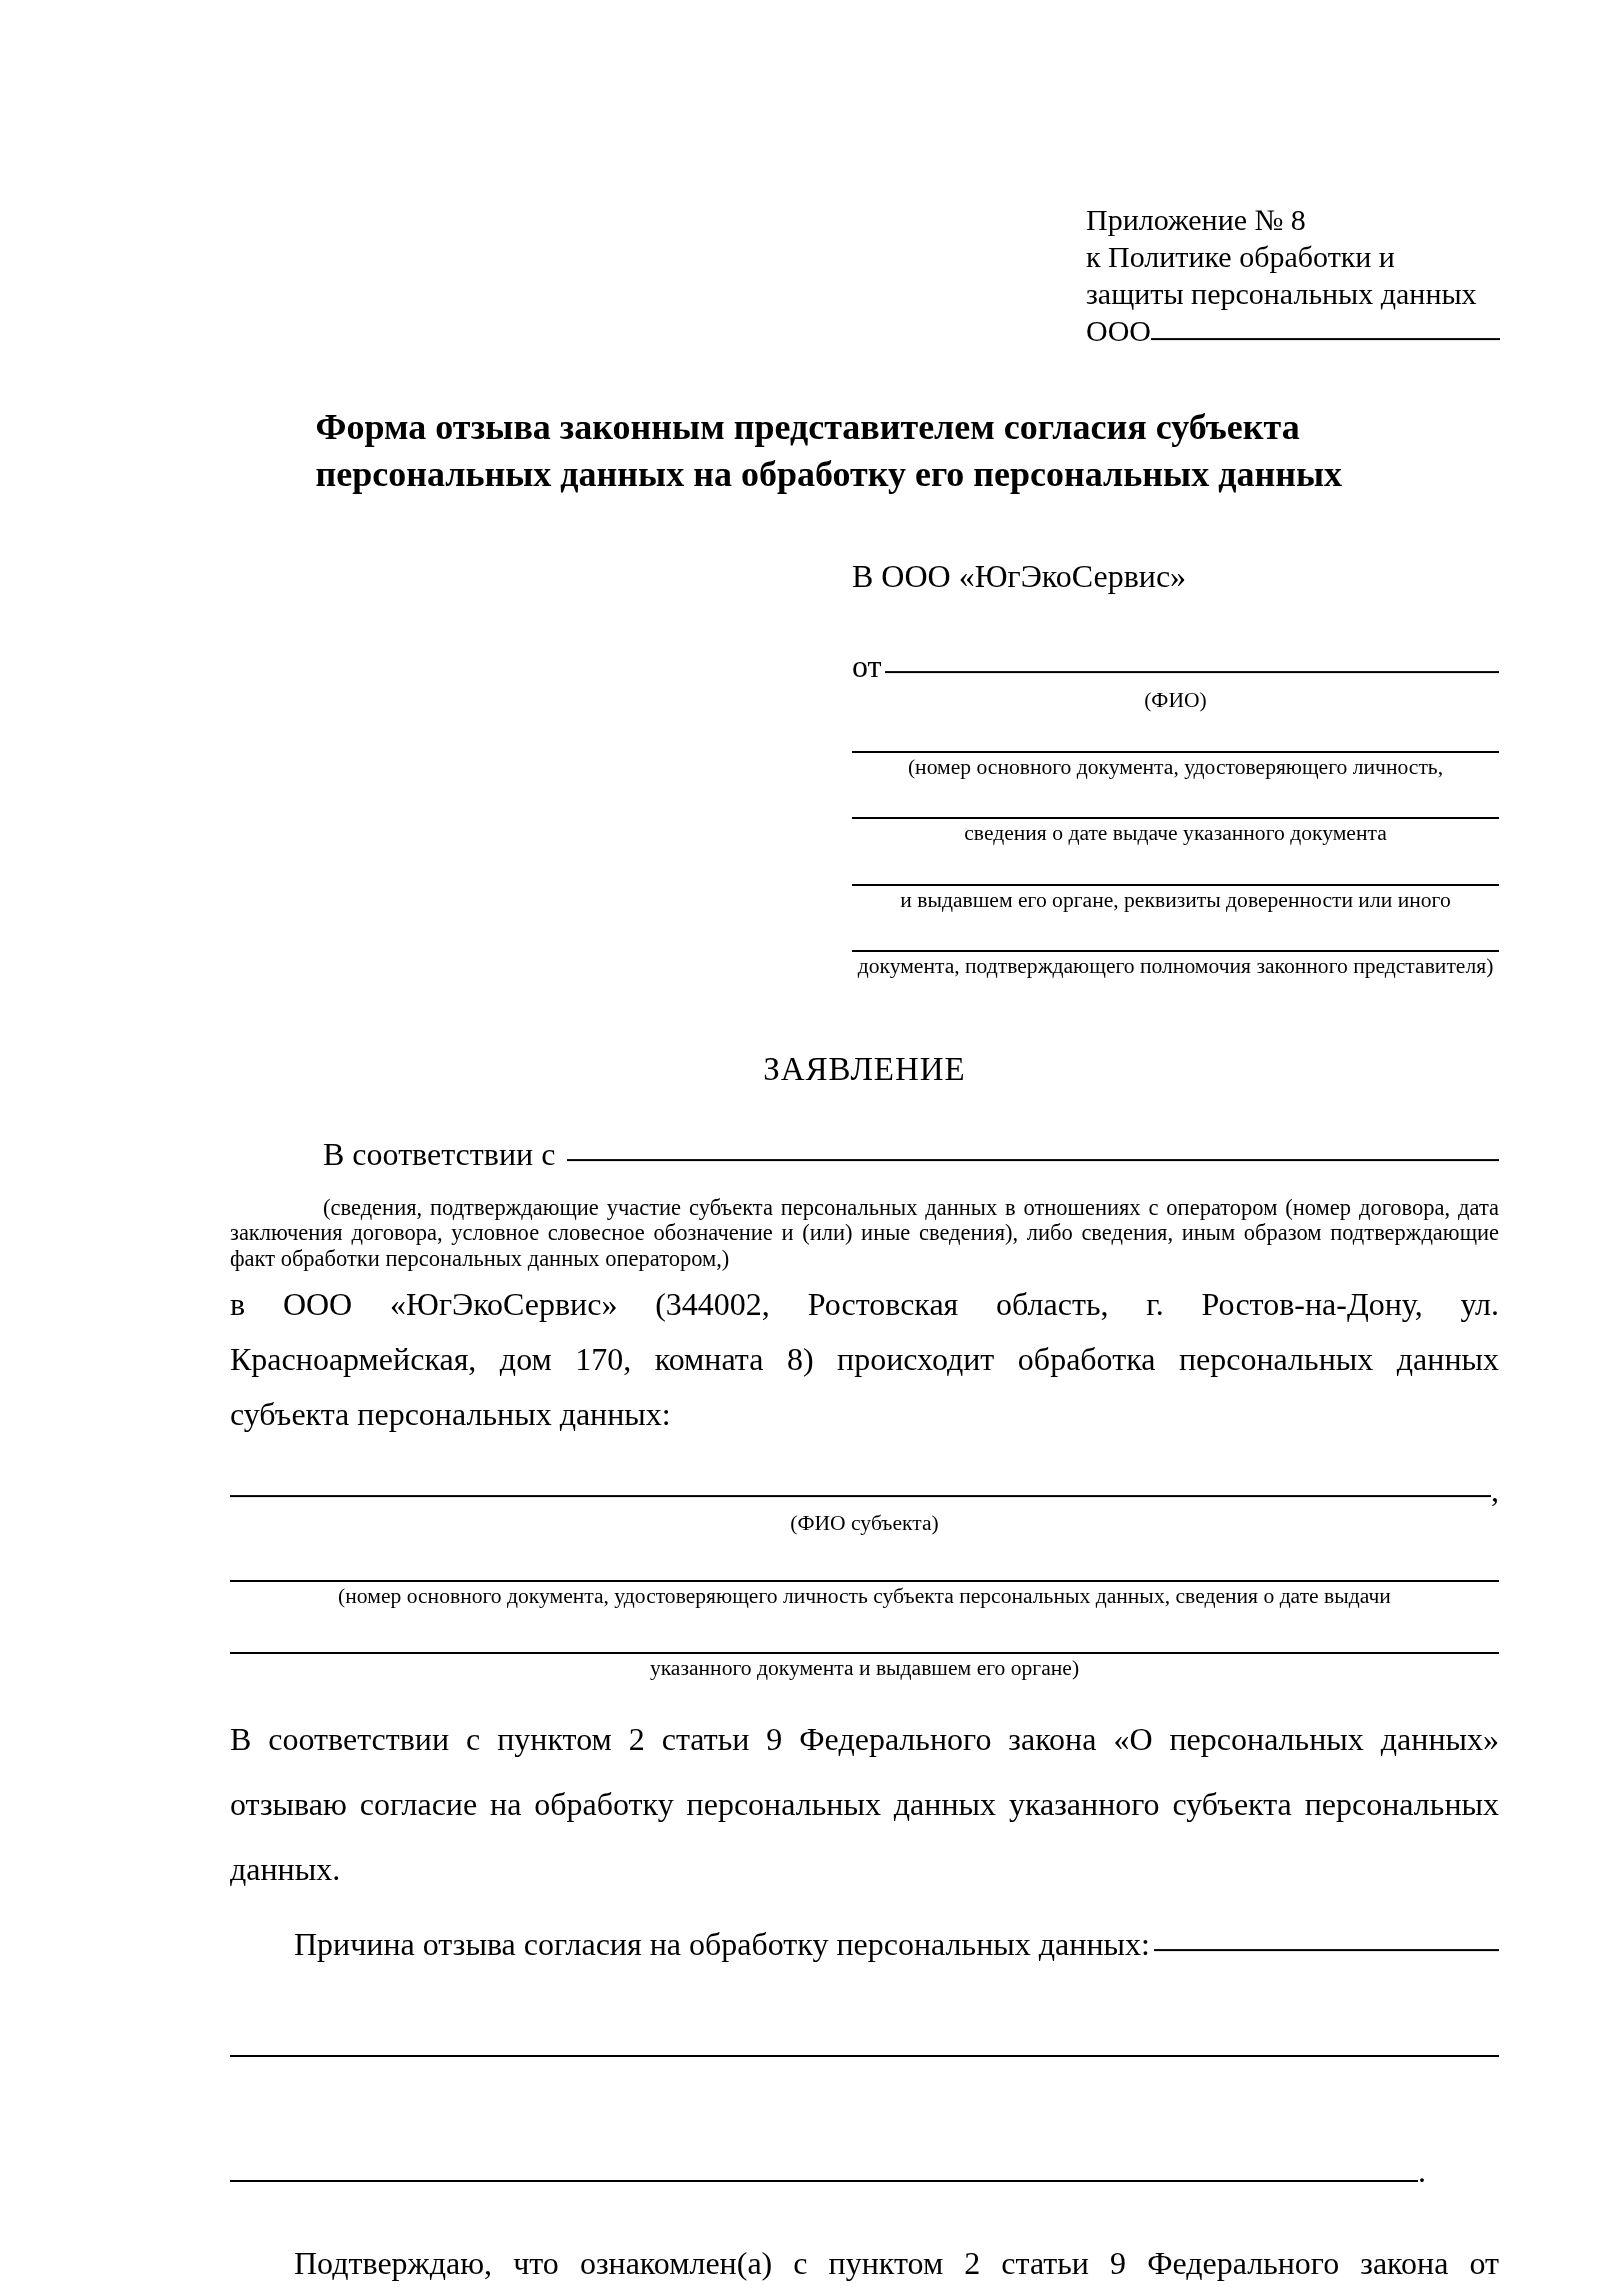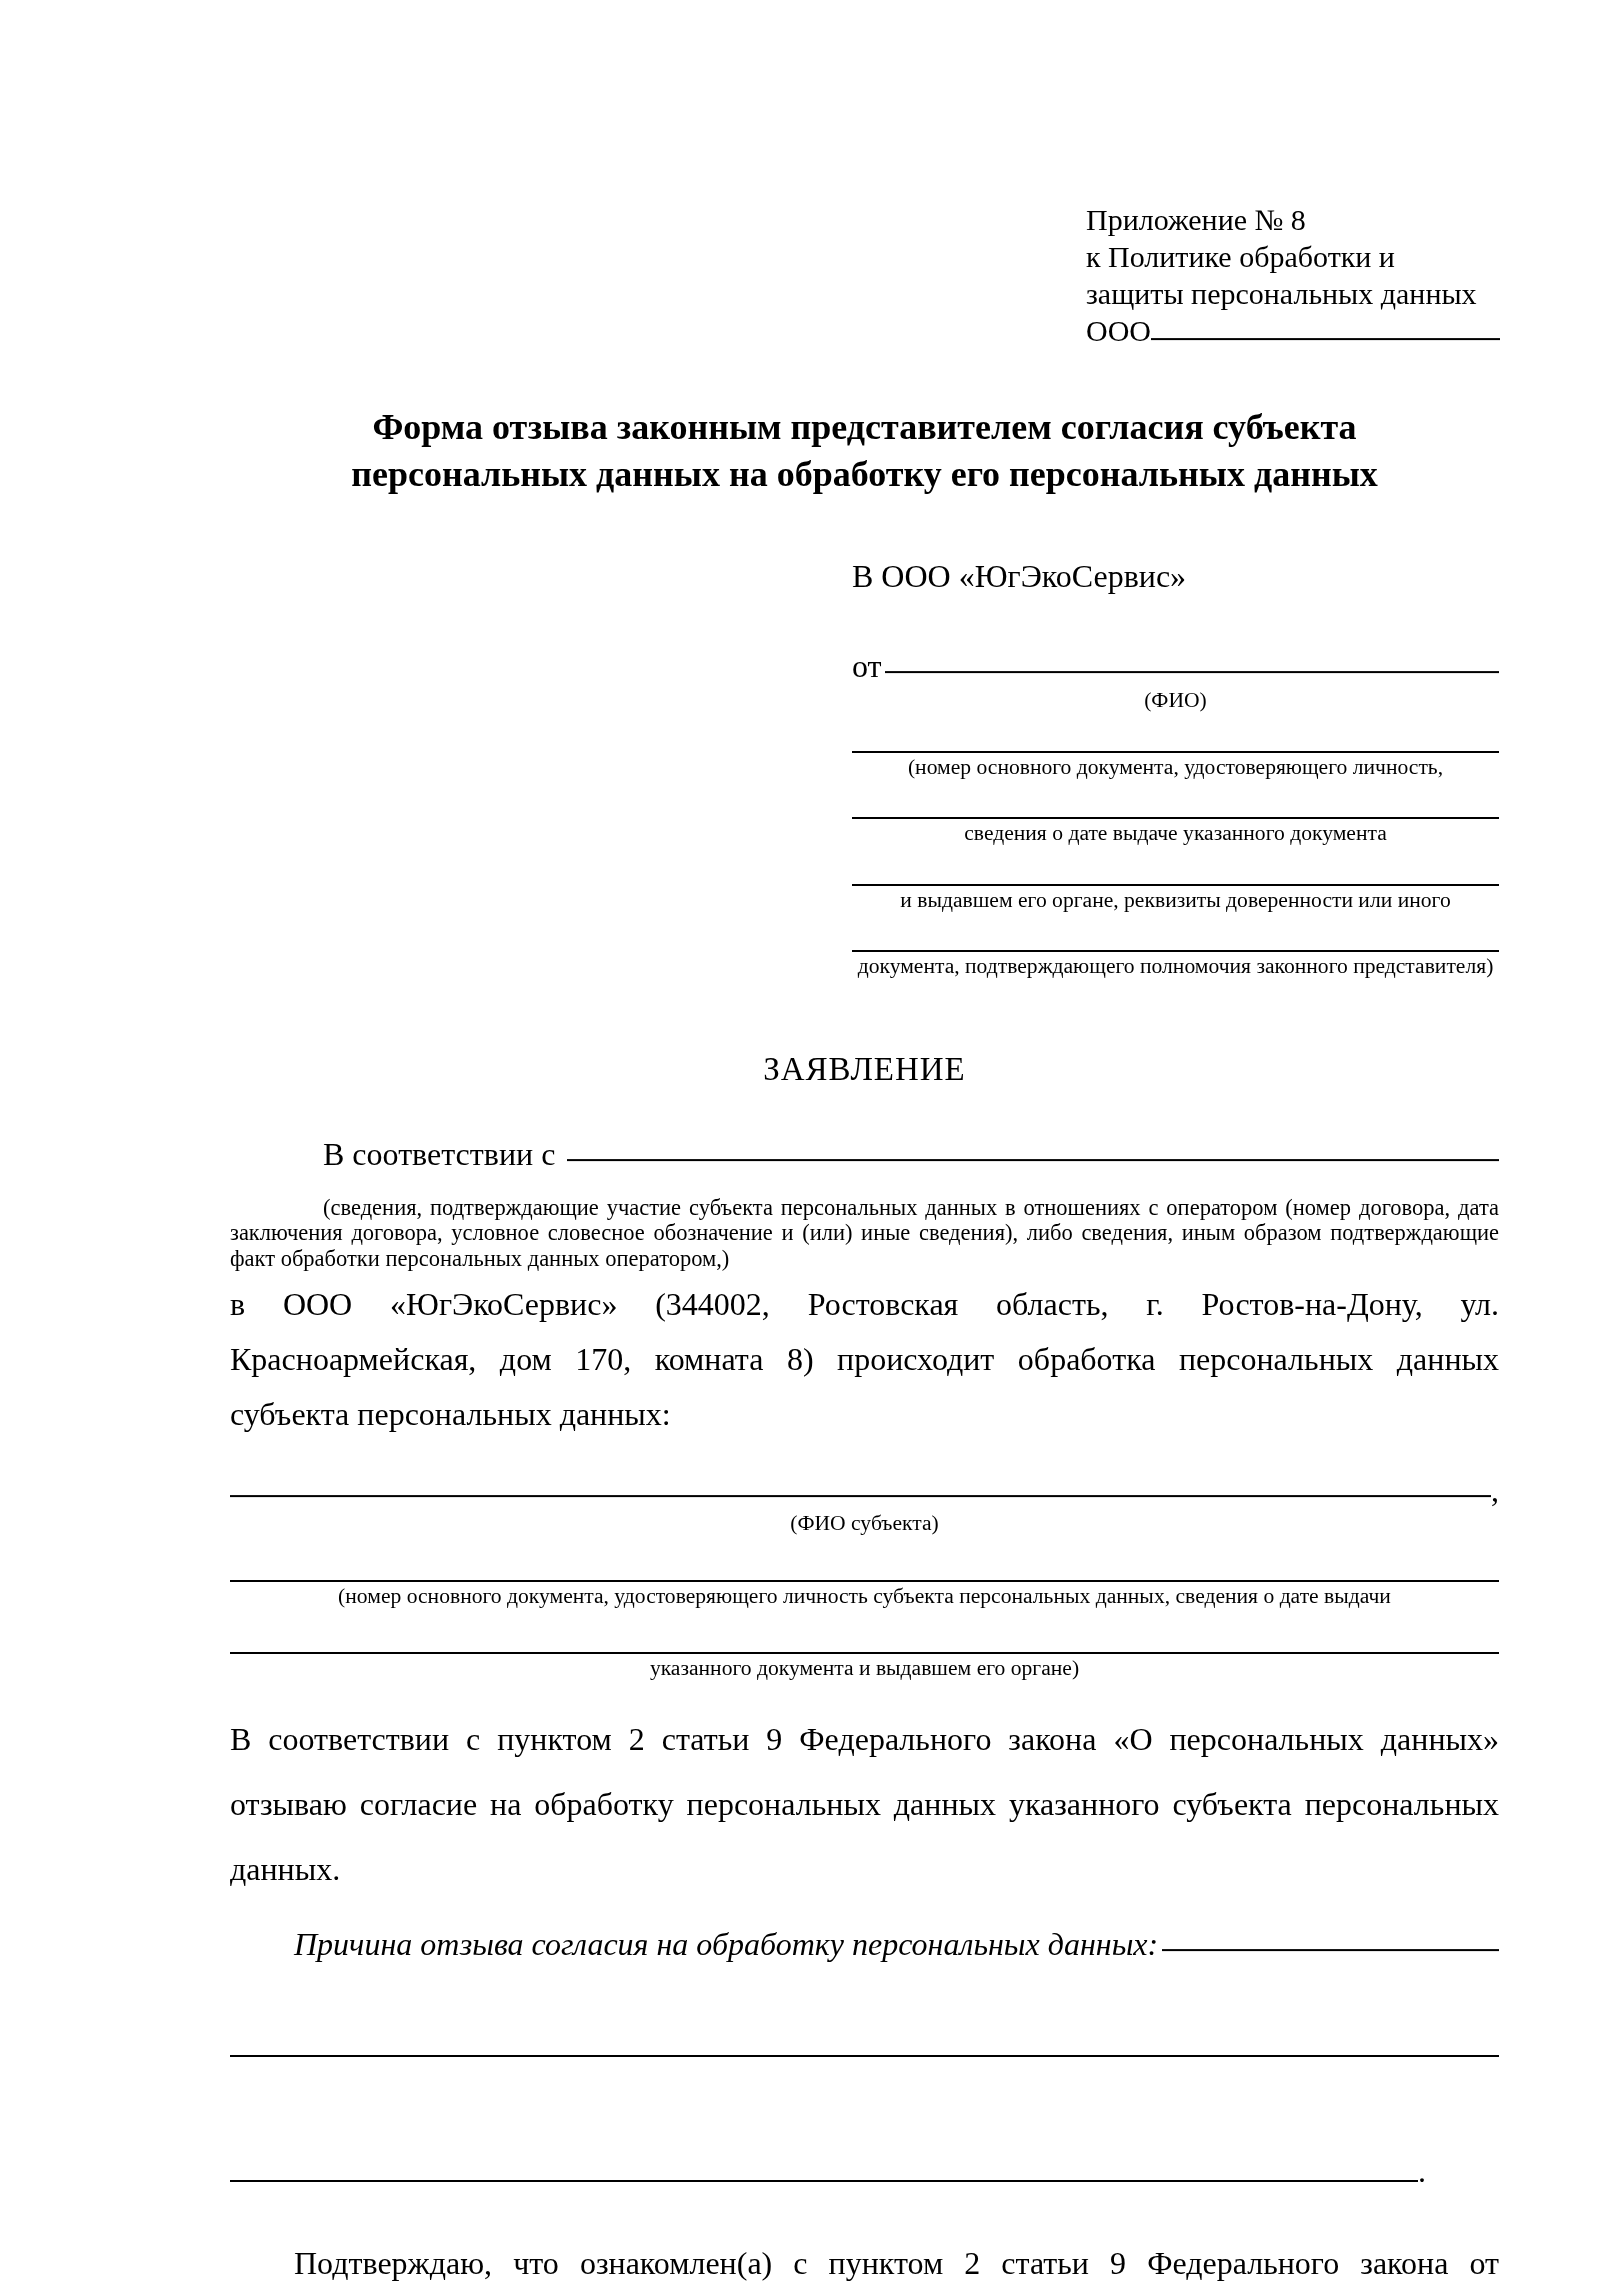--- a/index.html
+++ b/index.html
@@ -26,21 +26,21 @@
     width: 414px;
     margin-left: 856px;
     font-size: 30px;
     line-height: 37px;
   }
   .header-block .row { display: flex; align-items: flex-start; }
   
   .title {
     margin: 55px auto 0 auto;
     width: 1098px;
-    text-align: center;
+    text-align: left;
     font-weight: bold;
     font-size: 36px;
     line-height: 47px;
   }
   
   .row { display: flex; align-items: baseline; }
   .fill-line {
     flex: 1 1 auto;
     border-bottom: 2.9px solid #000;
     height: 1em;
@@ -100,21 +100,21 @@
   .withdraw-par {
     margin-top: 25.5px;
     line-height: 65px;
   }
   .reason-row {
     margin-top: 9.8px;
     font-size: 32px;
     line-height: 65px;
   }
   .reason-row .indent { width: 64px; flex: 0 0 auto; }
-  .reason-row .reason-label { margin-right: 4px; white-space: nowrap; font-style: italic; }
+  .reason-row .reason-label { margin-right: 4px; white-space: nowrap; }
   .reason-blank-1 { margin-top: 78px; }
   .dot-row { margin-top: 96px; font-size: 32px; }
   .dot-row .blank-line { width: 1188px; flex: 0 0 auto; }
   .dot-row .period { flex: 0 0 auto; }
   .indent-par { text-indent: 64px; }
   .confirm-par { margin-top: 41px; line-height: 65px; }
 </style>
 </head>
 <body>
 

